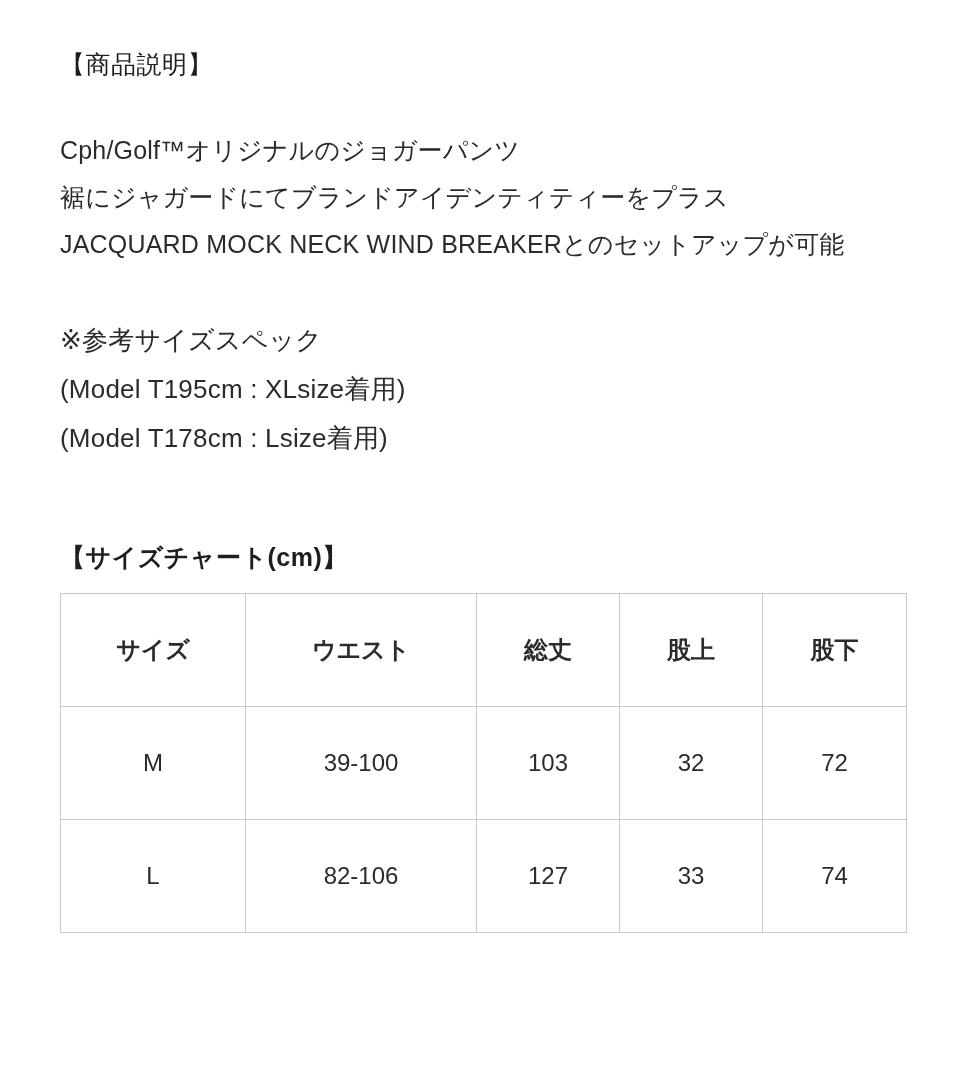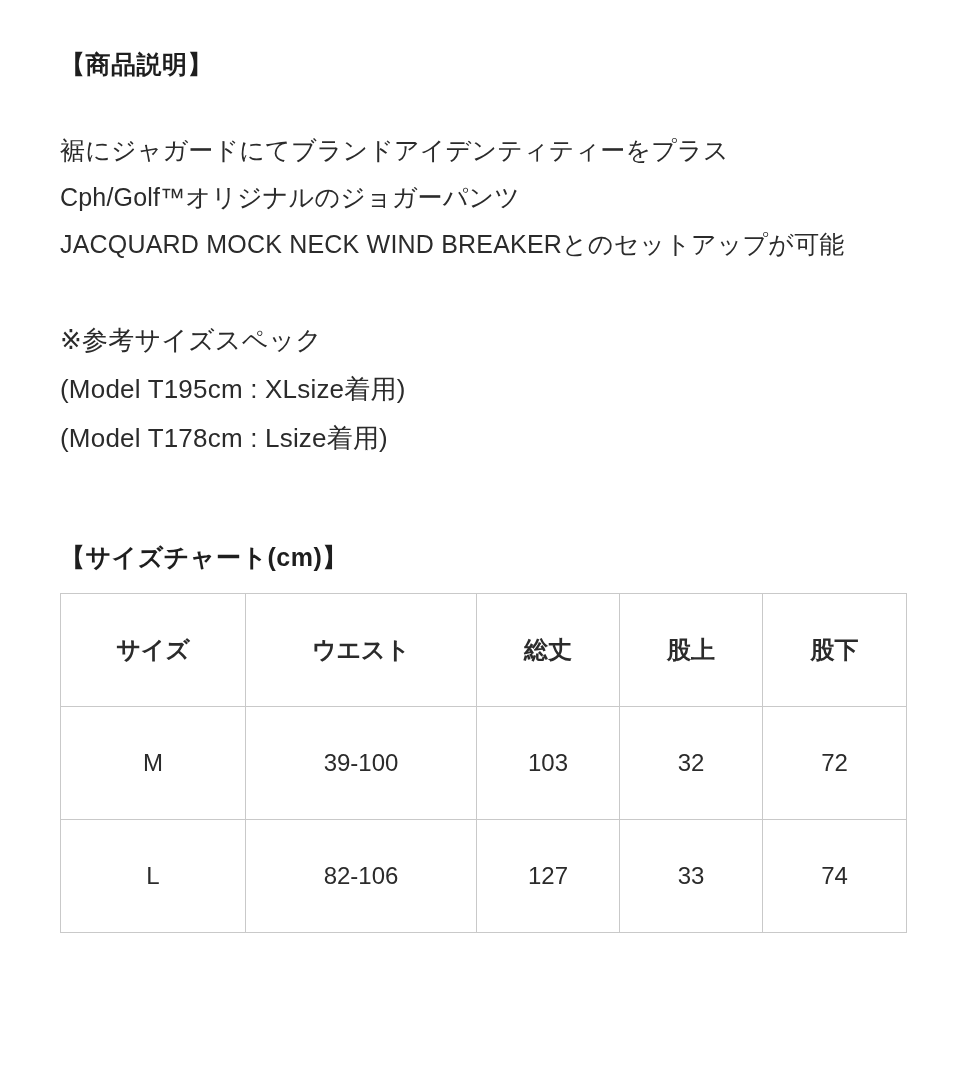--- a/index.html
+++ b/index.html
@@ -14,21 +14,21 @@
     color: #2b2b2b;
     -webkit-font-smoothing: antialiased;
   }
   .page {
     width: 966px;
     box-sizing: border-box;
     padding: 48px 60px 0 60px;
   }
   .section-heading {
     font-size: 25px;
-    font-weight: bold;
+    font-weight: normal;
     letter-spacing: 0.5px;
     margin: 0 0 46px 0;
     color: #1e1e1e;
   }
   .desc-block {
     font-size: 25px;
     line-height: 1.88;
     letter-spacing: 0.2px;
     color: #2b2b2b;
     margin: 0;
@@ -82,22 +82,22 @@
   col.c4 { width: 144px; }
 </style>
 </head>
 <body>
 
 <div class="page">
 
   <h2 class="section-heading">【商品説明】</h2>
 
   <p class="desc-block">
+    <span class="desc-line">Cph/Golf™オリジナルのジョガーパンツ</span>
     <span class="desc-line">裾にジャガードにてブランドアイデンティティーをプラス</span>
-    <span class="desc-line">Cph/Golf™オリジナルのジョガーパンツ</span>
     <span class="desc-line">JACQUARD MOCK NECK WIND BREAKERとのセットアップが可能</span>
   </p>
 
   <div class="spacer-block"></div>
 
   <p class="spec-block">
     <span class="desc-line">※参考サイズスペック</span>
     <span class="desc-line">(Model T195cm : XLsize着用)</span>
     <span class="desc-line">(Model T178cm : Lsize着用)</span>
   </p>

